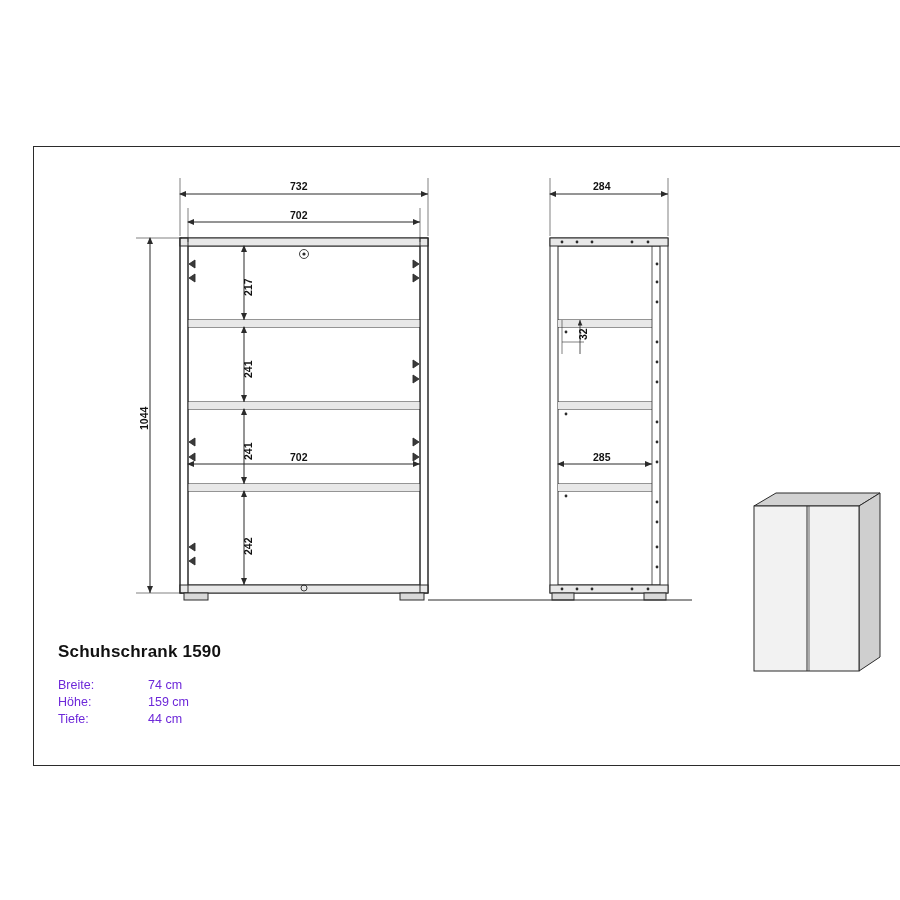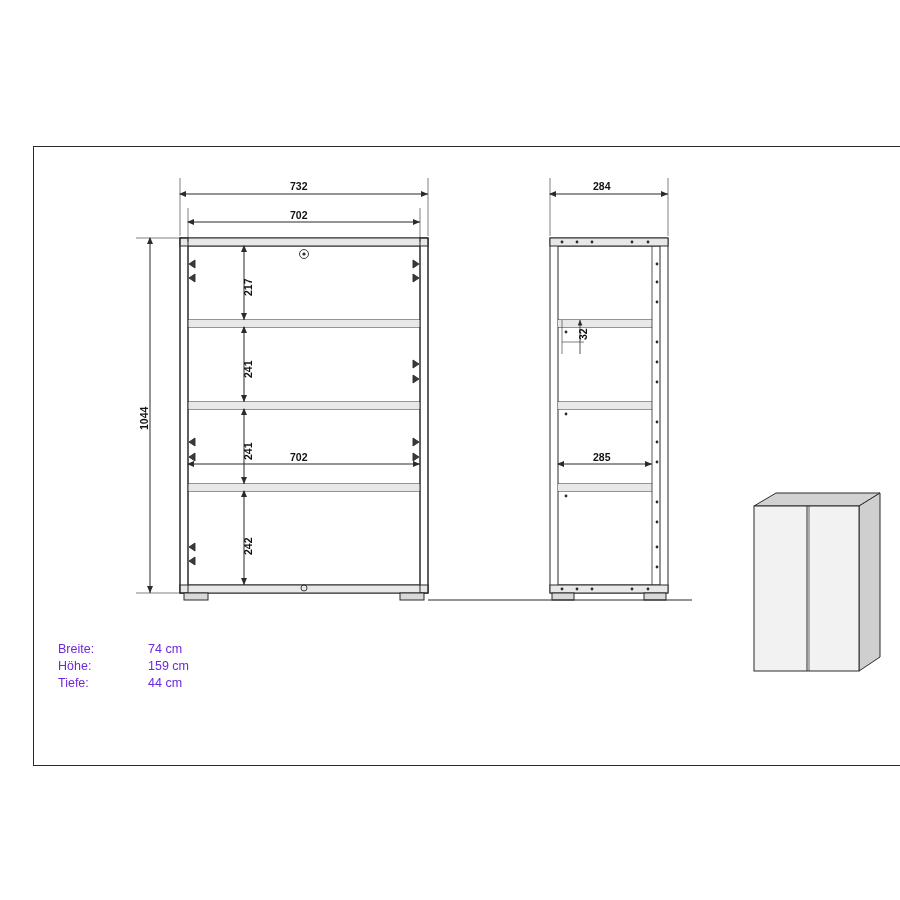--- a/index.html
+++ b/index.html
@@ -250,20 +250,21 @@
   <div class="dim-label rot" style="left:210px; top:294px;">217</div>
   <div class="dim-label rot" style="left:210px; top:376px;">241</div>
   <div class="dim-label rot" style="left:210px; top:458px;">241</div>
   <div class="dim-label rot" style="left:210px; top:553px;">242</div>
 
   <div class="dim-label" style="left:561px; top:178px;">284</div>
   <div class="dim-label" style="left:561px; top:449px;">285</div>
   <div class="dim-label rot" style="left:545px; top:338px;">32</div>
 
   <div class="title-block">
+    <div class="prod-title">Schuhschrank 1590</div>
     <table class="spec-table">
       <tbody>
         <tr>
           <td class="k">Breite:</td>
           <td class="v">74 cm</td>
         </tr>
         <tr>
           <td class="k">Höhe:</td>
           <td class="v">159 cm</td>
         </tr>

